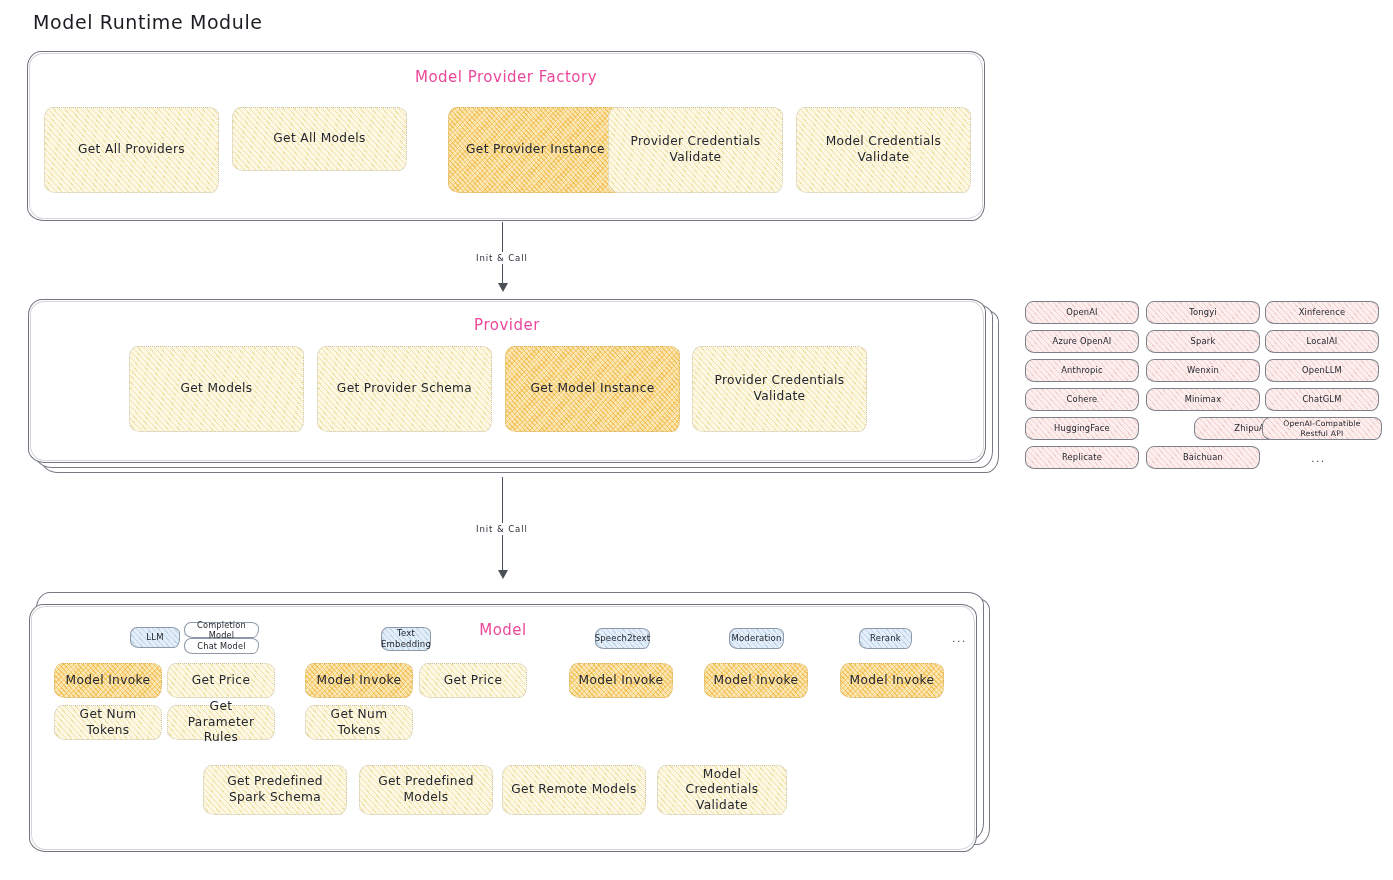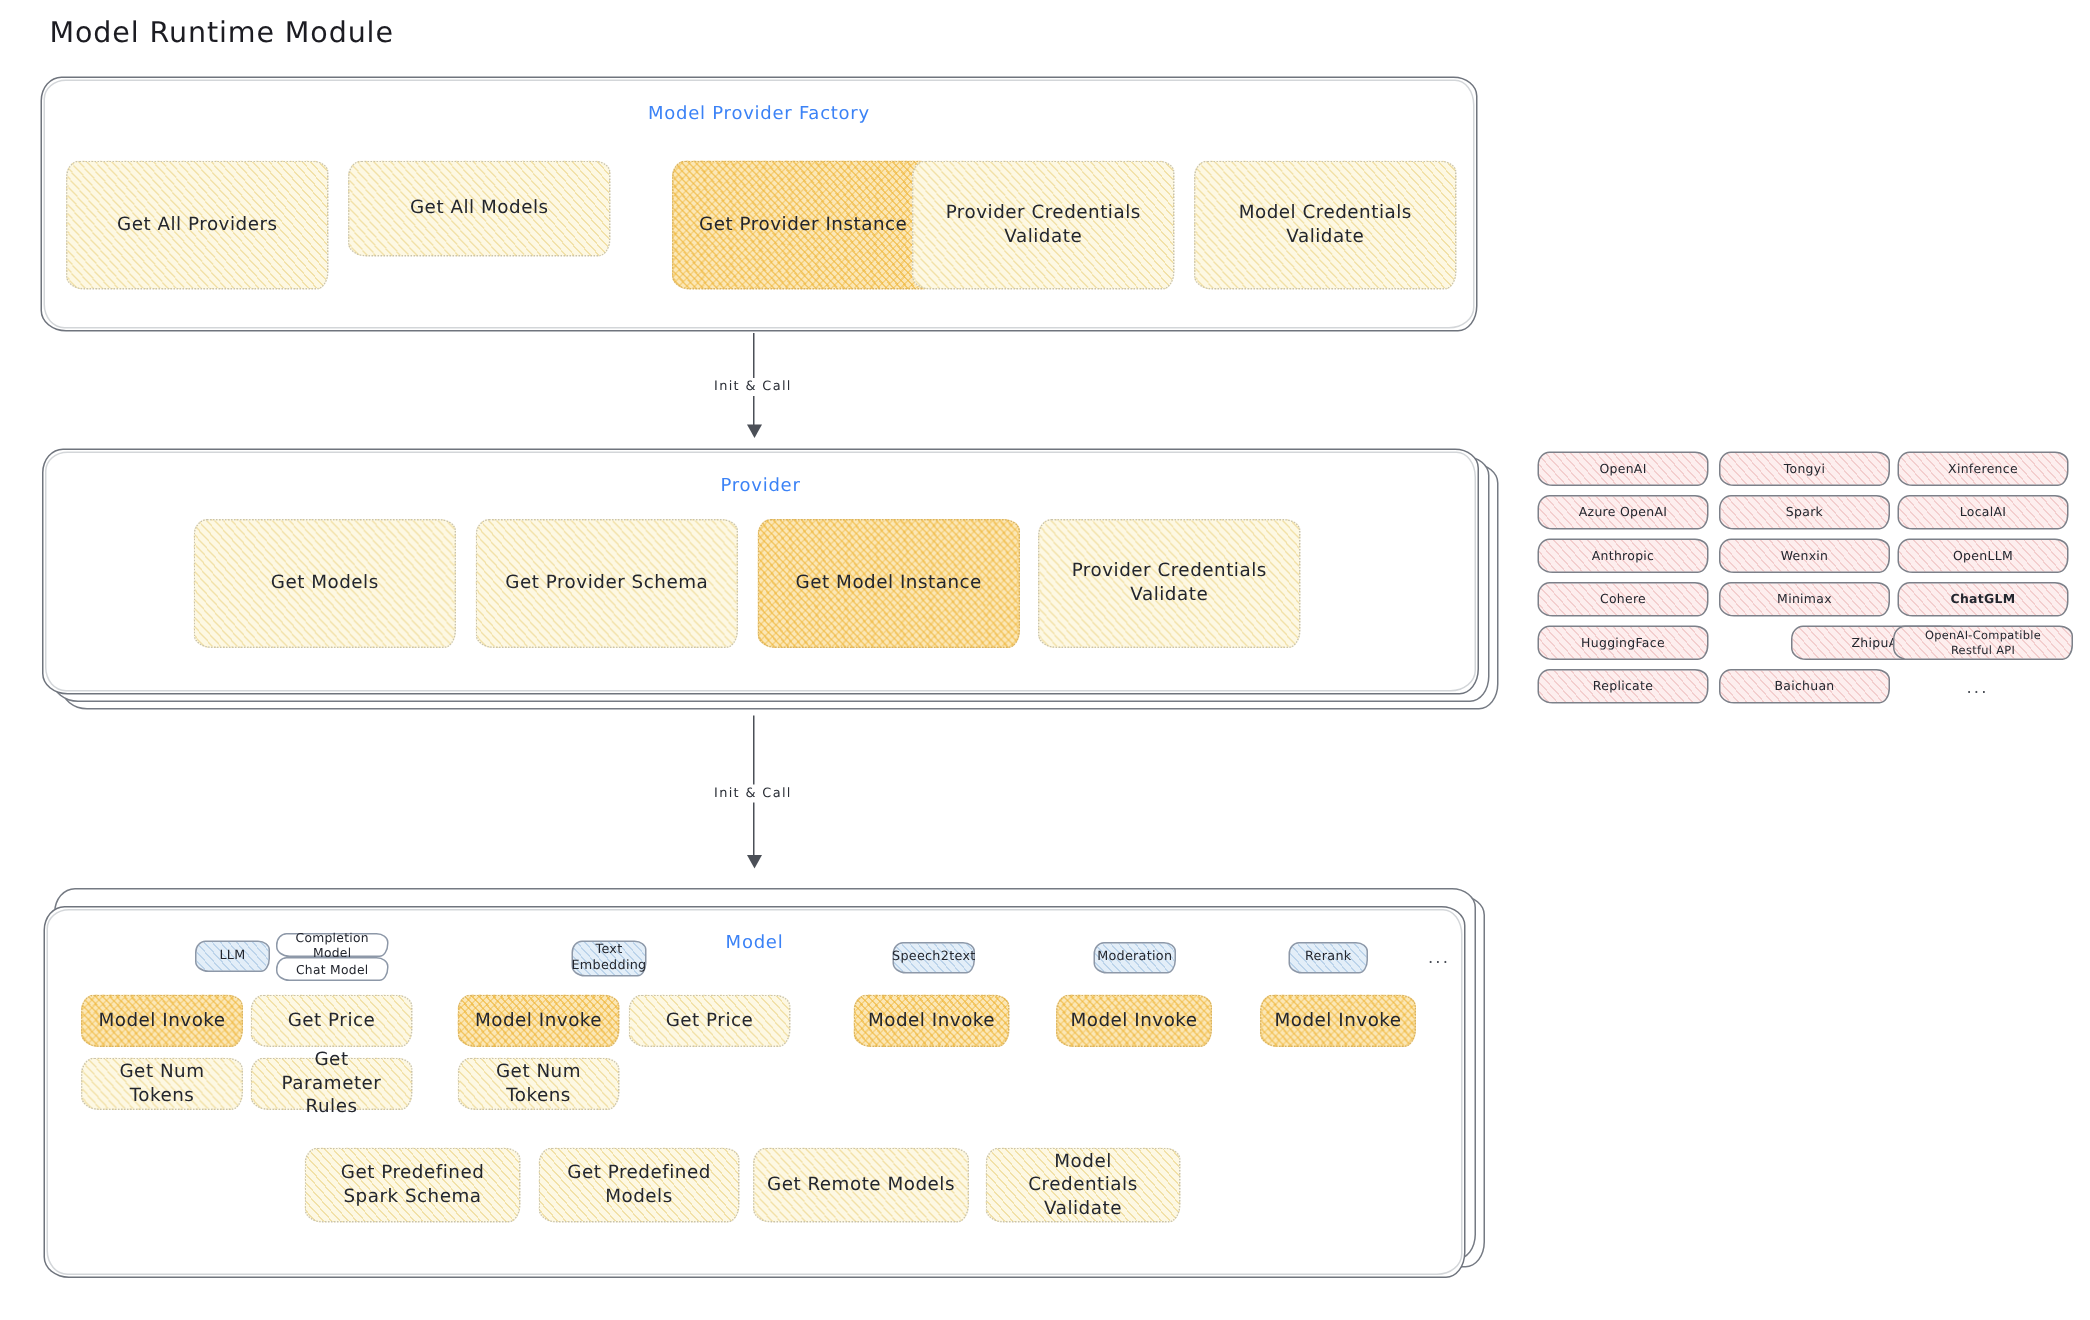--- a/index.html
+++ b/index.html
@@ -41,23 +41,23 @@
     left: 1px; right: 1px; top: 1px; bottom: 1px;
     border: 0.7px solid rgba(140,146,155,.38);
     border-radius: 15px 13px 17px 14px / 13px 17px 14px 16px;
     pointer-events: none;
   }
   .card-title {
     position: absolute;
     top: 16px;
     left: 0; right: 0;
     text-align: center;
-    font-size: 12px;
+    font-size: 15px;
     letter-spacing: .5px;
-    color: #3b82f6;
+    color: #ec4899;
   }
 
   
   .stack-layer {
     position: absolute;
     background: #ffffff;
     border: 1.05px solid #757a83;
     border-radius: 14px 16px 13px 17px / 16px 13px 17px 14px;
     box-sizing: border-box;
     z-index: 0;
@@ -213,21 +213,21 @@
 <div class="leaf r" style="left:1146px; top:301px; width:114px; height:23px;">Tongyi</div>
 <div class="leaf r" style="left:1146px; top:330px; width:114px; height:23px;">Spark</div>
 <div class="leaf r" style="left:1146px; top:359px; width:114px; height:23px;">Wenxin</div>
 <div class="leaf r" style="left:1146px; top:388px; width:114px; height:23px;">Minimax</div>
 <div class="leaf r" style="left:1146px; top:417px; width:114px; height:23px;margin-left:48px;">ZhipuAI</div>
 <div class="leaf r" style="left:1146px; top:446px; width:114px; height:23px;">Baichuan</div>
 
 <div class="leaf r" style="left:1265px; top:301px; width:114px; height:23px;">Xinference</div>
 <div class="leaf r" style="left:1265px; top:330px; width:114px; height:23px;">LocalAI</div>
 <div class="leaf r" style="left:1265px; top:359px; width:114px; height:23px;">OpenLLM</div>
-<div class="leaf r" style="left:1265px; top:388px; width:114px; height:23px;font-weight:bold;">ChatGLM</div>
+<div class="leaf r" style="left:1265px; top:388px; width:114px; height:23px;">ChatGLM</div>
 <div class="leaf r" style="left:1262px; top:417px; width:120px; height:23px; font-size:7.6px;">OpenAI-Compatible Restful API</div>
 <div class="ellipsis" style="left:1311px; top:452px;">...</div>
 
 <div class="arrow-line" style="left:502px; top:477px; height:100px;"></div>
 <div class="arrow-head" style="left:498px; top:570px;"></div>
 <div class="arrow-label" style="left:472px; top:523px;">Init &amp; Call</div>
 
 <div class="stack-layer" style="left:42px; top:597px; width:948px; height:248px;"></div>
 <div class="stack-layer" style="left:36px; top:592px; width:948px; height:248px;"></div>
 <div class="card" style="left:29px; top:604px; width:948px; height:248px; z-index:2;padding-left:17px;">

